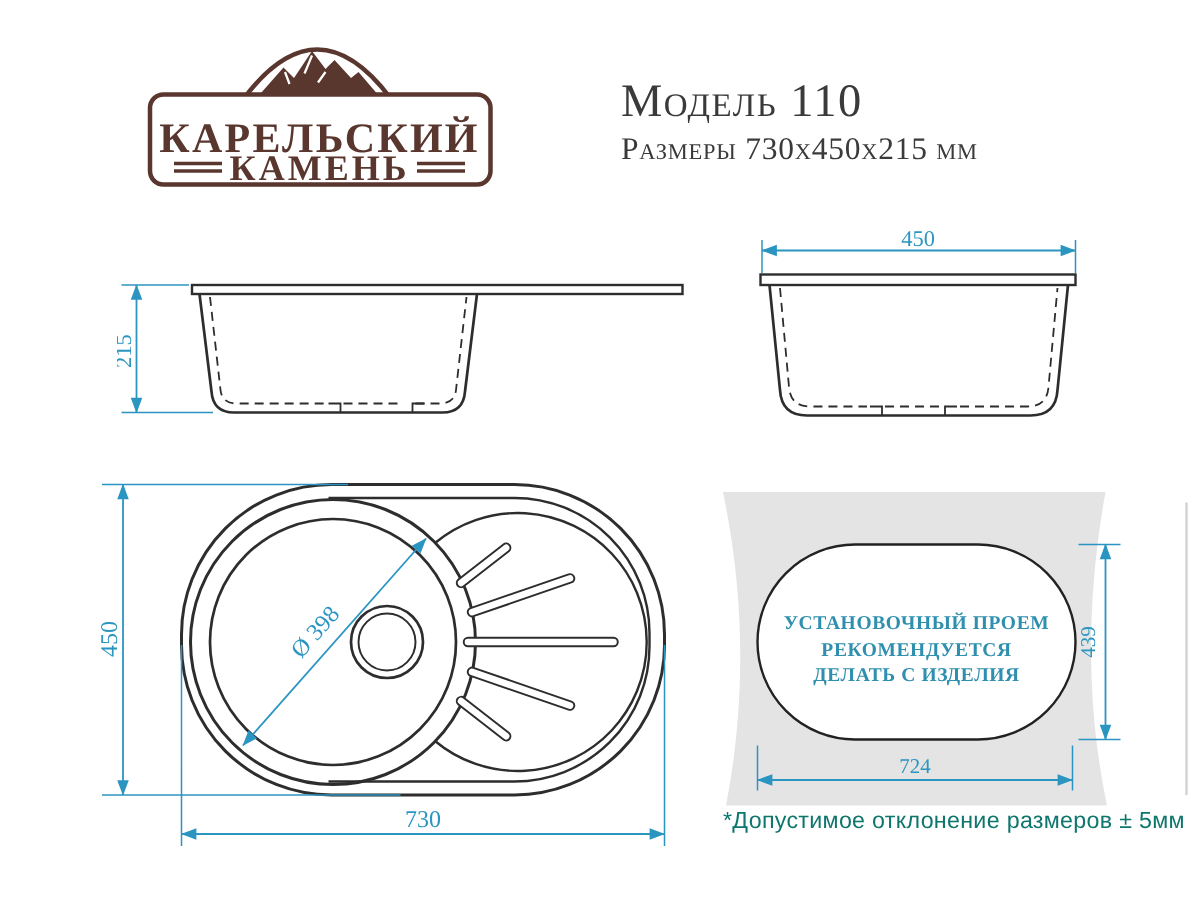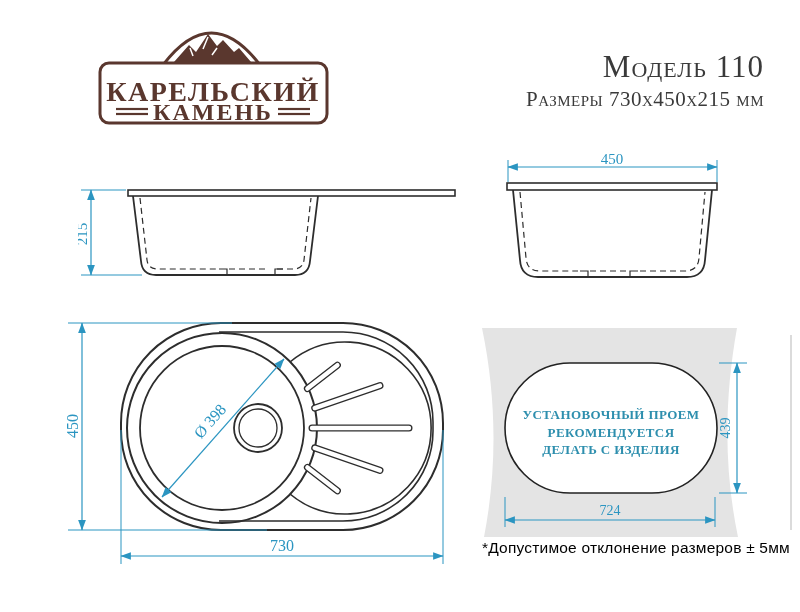--- a/index.html
+++ b/index.html
@@ -1,23 +1,23 @@
 <!DOCTYPE html>
 <html><head>
 <meta charset="utf-8">
 <style>
   html,body{margin:0;padding:0;background:#fff;}
   .sheet{position:relative;width:796px;height:612px;background:#fff;overflow:hidden;
          font-family:"Liberation Serif", serif;}
   .abs{position:absolute;}
-  .titleblock{left:430px;top:50px;width:334px;text-align:right;color:#3a3a3a;}
+  .titleblock{left:414px;top:50px;width:334px;text-align:left;color:#3a3a3a;}
   .model-line{font-variant:small-caps;font-size:31px;letter-spacing:1px;line-height:1.1;}
   .size-line{font-variant:small-caps;font-size:21px;letter-spacing:.5px;margin-top:3px;}
   .footnote{left:482px;top:539px;font-family:"Liberation Sans", sans-serif;
-            font-size:15.5px;color:#000000;letter-spacing:.2px;}
+            font-size:15.5px;color:#0f766e;letter-spacing:.2px;}
   svg text.dim{font-family:"Liberation Serif", serif;fill:#2b95c1;}
   svg .thin{stroke:#2b95c1;stroke-width:1;fill:none;}
   svg .dln{stroke:#2b95c1;stroke-width:1.2;fill:none;}
   svg .ln{stroke:#2d2d2d;fill:none;}
   svg text.note{font-family:"Liberation Serif", serif;font-weight:bold;fill:#2e8fae;
                 font-size:13px;letter-spacing:.4px;text-anchor:middle;}
 </style>
 </head>
 <body>
 

